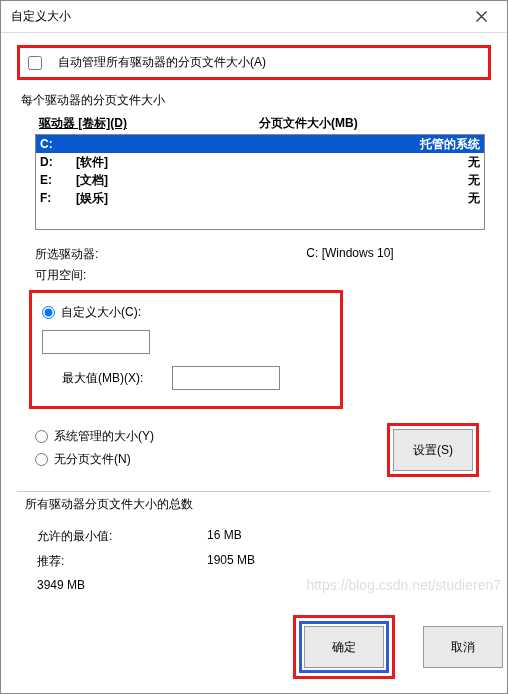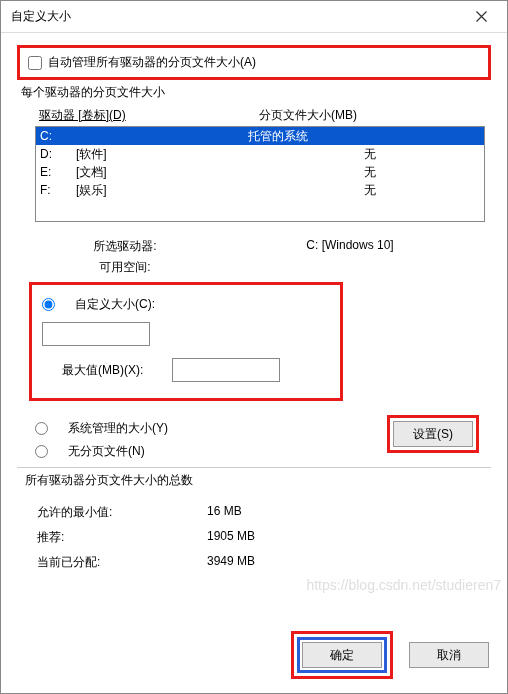--- a/index.html
+++ b/index.html
@@ -30,30 +30,31 @@
       cursor: pointer;
     }
     .content { padding: 12px 16px 12px 16px; }
     .hl-red { border: 3px solid #e81a1a; }
     .hl-blue { border: 3px solid #2b5dd8; }
 
     .auto-row {
       padding: 6px 8px;
       display: flex;
       align-items: center;
-      gap: 6px;
-      margin-bottom: 4px;
+      gap: 16px;
+      margin-bottom: 12px;
     }
     .auto-row input[type=checkbox] { width: 14px; height: 14px; }
 
     .section-label { margin: 4px 0 4px 4px; }
 
     .drive-table {
       margin-left: 18px;
       margin-right: 6px;
+      font-weight: bold;
     }
     .drive-head {
       display: flex;
       padding: 2px 4px;
     }
     .drive-head .col1 { width: 220px; }
     .drive-head .col2 { flex: 1; }
     .underline { text-decoration: underline; }
 
     .drive-list {
@@ -64,41 +65,41 @@
     }
     .drive-row {
       display: flex;
       padding: 1px 4px;
       height: 18px;
       align-items: center;
     }
     .drive-row.selected { background: #0a58d0; color: #fff; }
     .drive-row .dcol-letter { width: 36px; }
     .drive-row .dcol-label { width: 184px; }
-    .drive-row .dcol-size { flex: 1; text-align: center; }
+    .drive-row .dcol-size { flex: 1; text-align: right; }
 
     .info-block {
       margin-left: 18px;
       margin-top: 14px;
       margin-right: 6px;
     }
     .info-row { display: flex; padding: 2px 0; }
-    .info-row .il { width: 180px; text-align: center; }
+    .info-row .il { width: 180px; }
     .info-row .iv { flex: 1; text-align: center; }
 
     .custom-box {
       margin-top: 4px;
       margin-left: 12px;
       margin-right: 148px;
       padding: 8px 10px 10px 10px;
     }
     .radio-row {
       display: flex;
       align-items: center;
-      gap: 20px;
+      gap: 6px;
       padding: 3px 0;
       margin-left: 6px;
     }
     .radio-row input[type=radio] { width: 13px; height: 13px; }
     .field-row {
       display: flex;
       align-items: center;
       padding: 6px 0;
     }
     .field-row .fl { width: 130px; padding-left: 20px; }
@@ -113,21 +114,21 @@
 
     .set-btn-row {
       display: flex;
       justify-content: flex-end;
       margin-top: -48px;
       margin-right: 12px;
       margin-bottom: 14px;
     }
     .btn {
       min-width: 80px;
-      height: 26px;
+      height: 42px;
       border: 1px solid #999;
       background: #e9e9e9;
       font-size: 12px;
       cursor: pointer;
       padding: 0 10px;
     }
     .set-wrap { padding: 3px; }
 
     .fieldset {
       border-top: 1px solid #ccc;
@@ -143,23 +144,23 @@
       margin-left: 4px;
       display: inline-block;
     }
     .totals { margin-left: 20px; margin-top: 2px; }
     .total-row { display: flex; padding: 4px 0; }
     .total-row .tl { width: 170px; }
 
     .footer {
       position: absolute;
       bottom: 14px;
-      right: 18px;
-      display: flex;
-      gap: 16px;
+      right: 4px;
+      display: flex;
+      gap: 28px;
       align-items: center;
     }
     .ok-wrap { padding: 3px; }
     .ok-wrap .hl-blue { padding: 2px; display: inline-block; }
 
     .watermark {
       position: absolute;
       right: 6px;
       bottom: 100px;
       color: rgba(160,160,160,0.35);
@@ -267,21 +268,20 @@
     <div class="totals">
       <div class="total-row">
         <span class="tl">允许的最小值:</span>
         <span>16 MB</span>
       </div>
       <div class="total-row">
         <span class="tl">推荐:</span>
         <span>1905 MB</span>
       </div>
       <div class="total-row">
-        <span class="tl">当前已分配:</span>
         <span>3949 MB</span>
       </div>
     </div>
   </div>
 
 </div>
 
 <div class="footer">
   <span class="ok-wrap hl-red">
     <span class="hl-blue">

